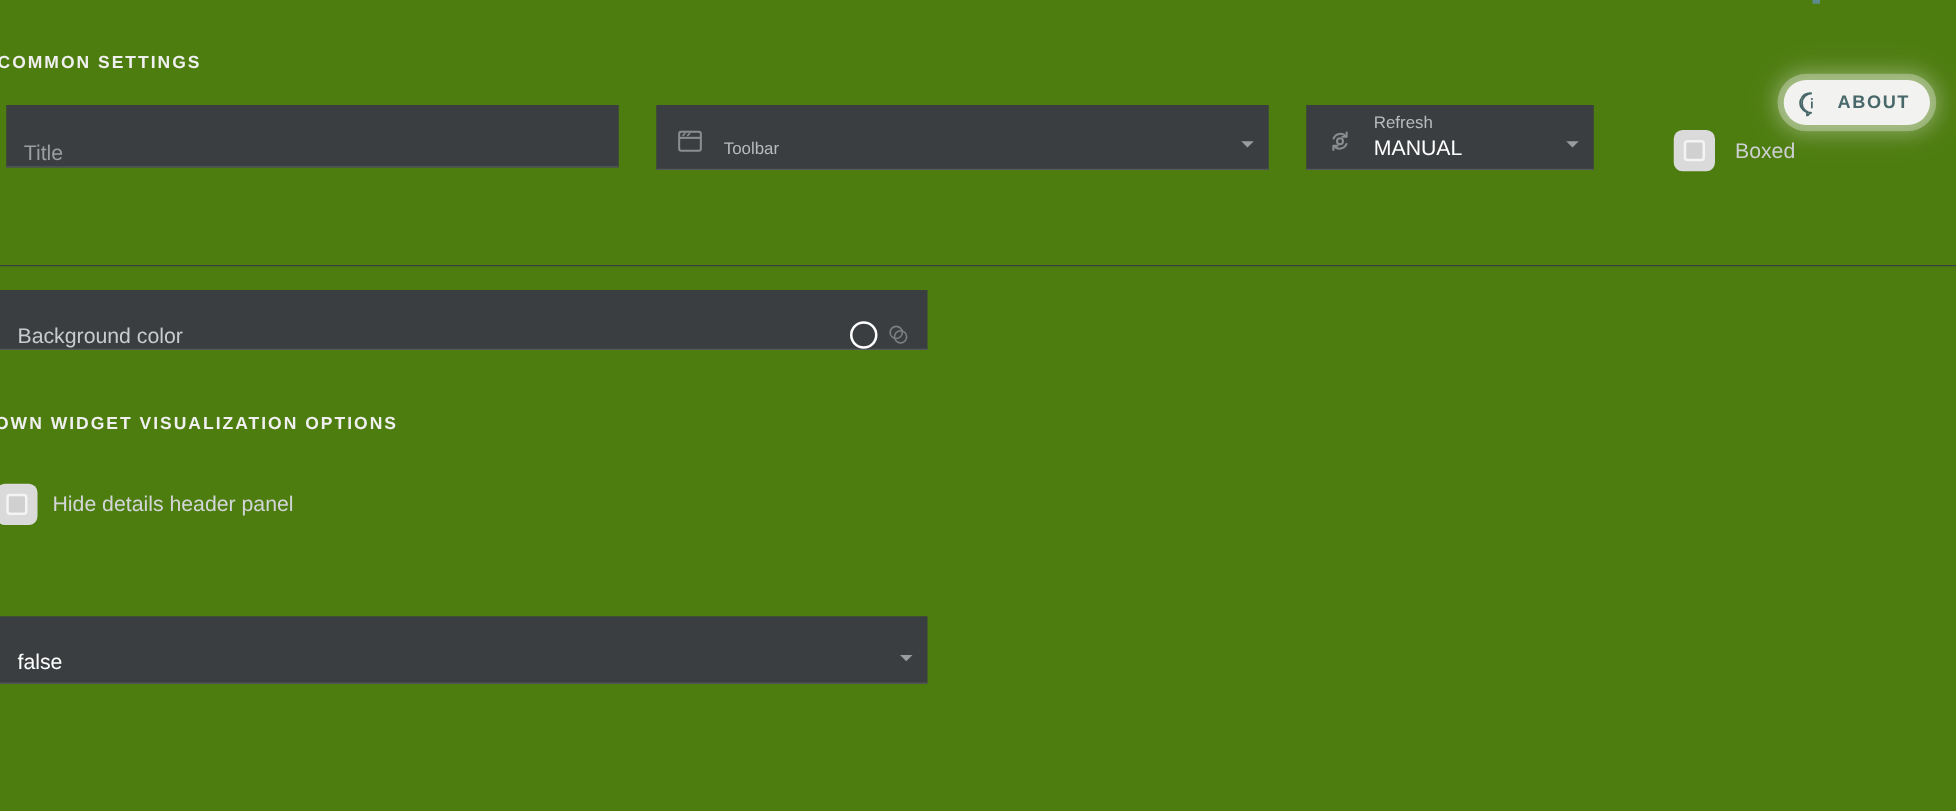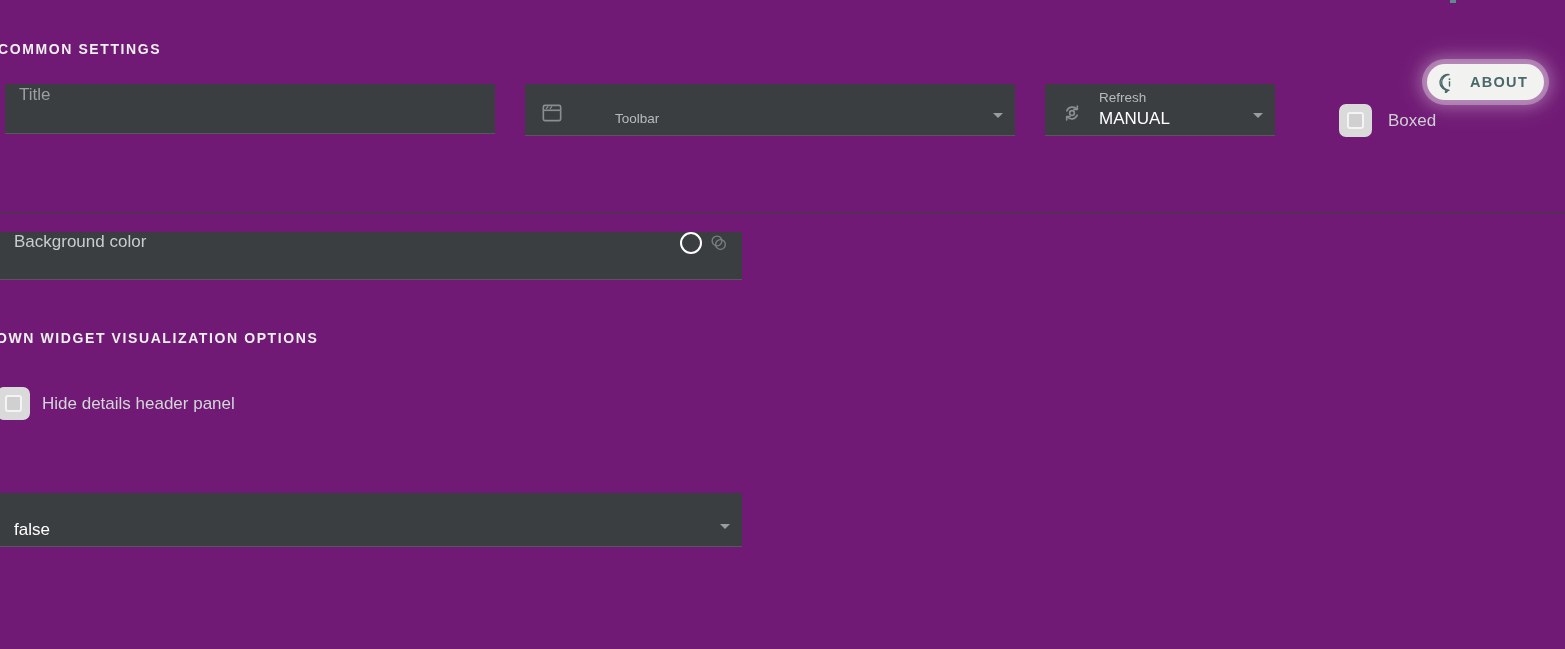--- a/index.html
+++ b/index.html
@@ -6,21 +6,21 @@
   html, body {
     margin: 0; padding: 0;
     width: 1565px; height: 649px;
     background: #303336;
     font-family: "Liberation Sans", sans-serif;
     overflow: hidden;
   }
   .screen {
     position: relative;
     width: 1565px; height: 649px;
-    background: #701a75;
+    background: #4d7c0f;
   }
 
   
   .section-title {
     position: absolute;
     font-size: 14px;
     font-weight: 700;
     letter-spacing: 1.6px;
     color: #f0f0f0;
     white-space: nowrap;
@@ -37,21 +37,21 @@
 
   
   .field {
     position: absolute;
     background: #3b3e41;
     border-bottom: 1px solid #54585b;
     display: flex;
     align-items: flex-end;
     padding: 0 12px 0 14px;
   }
-  .field.plain { align-items: flex-start; }
+  .field.plain { align-items: flex-end; }
 
   .field .leading-icon {
     width: 26px; height: 26px;
     margin-right: 14px;
     margin-bottom: 9px;
     flex: 0 0 auto;
     opacity: .85;
   }
   .field .labels {
     flex: 1 1 auto;
@@ -83,21 +83,21 @@
     border-left: 5px solid transparent;
     border-right: 5px solid transparent;
     border-top: 5px solid #9a9da0;
     flex: 0 0 auto;
     margin-bottom: 17px;
     margin-left: 8px;
   }
 
   
   #title-field      { left: 5px;    top: 84px;  width: 490px;  height: 50px; }
-  #toolbar-field    { left: 525px;  top: 84px;  width: 490px;  height: 52px; gap: 36px; }
+  #toolbar-field    { left: 525px;  top: 84px;  width: 490px;  height: 52px; }
   #refresh-field    { left: 1045px; top: 84px;  width: 230px;  height: 52px; }
   #bgcolor-field    { left: 0px;    top: 232px; width: 742px;  height: 48px; }
   #alignment-field  { left: 0px;    top: 493px; width: 742px;  height: 54px; }
 
   
   .cb-row {
     position: absolute;
     display: flex;
     align-items: center;
   }

